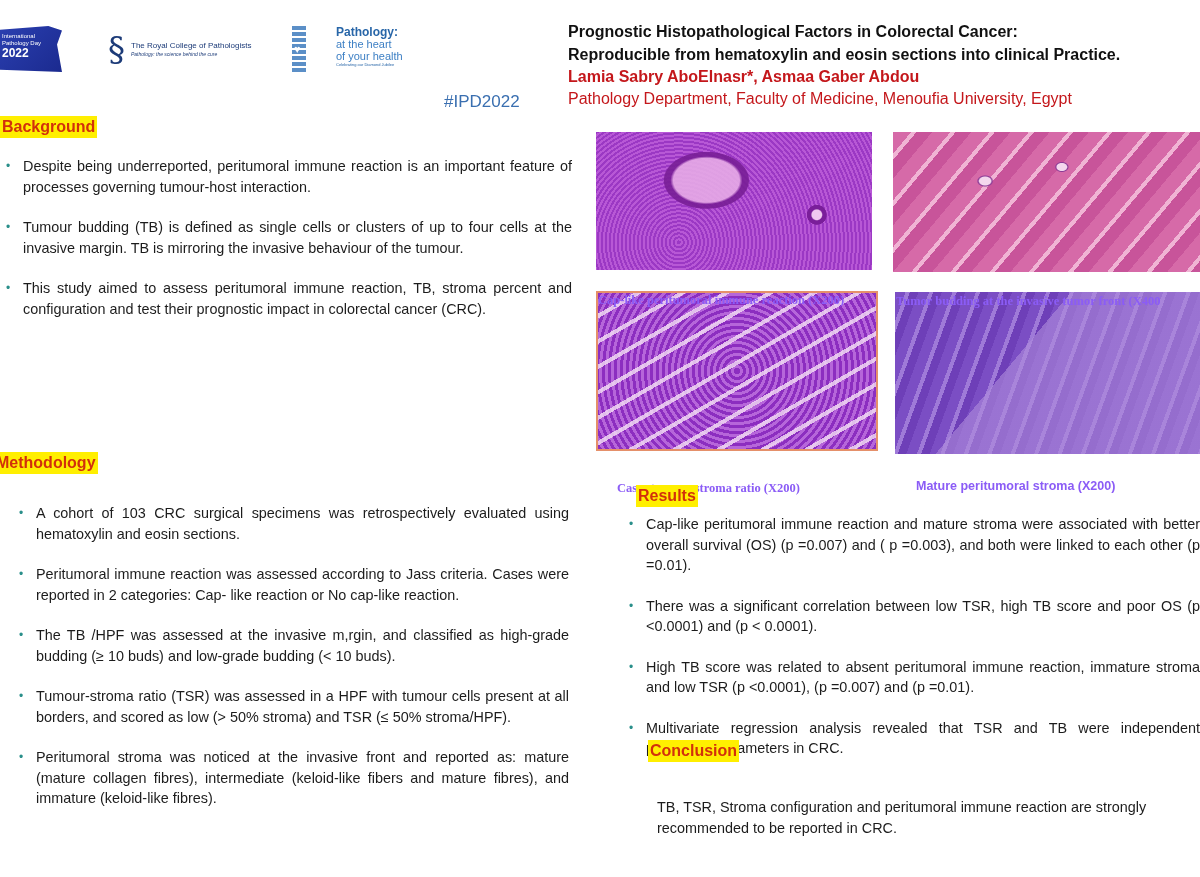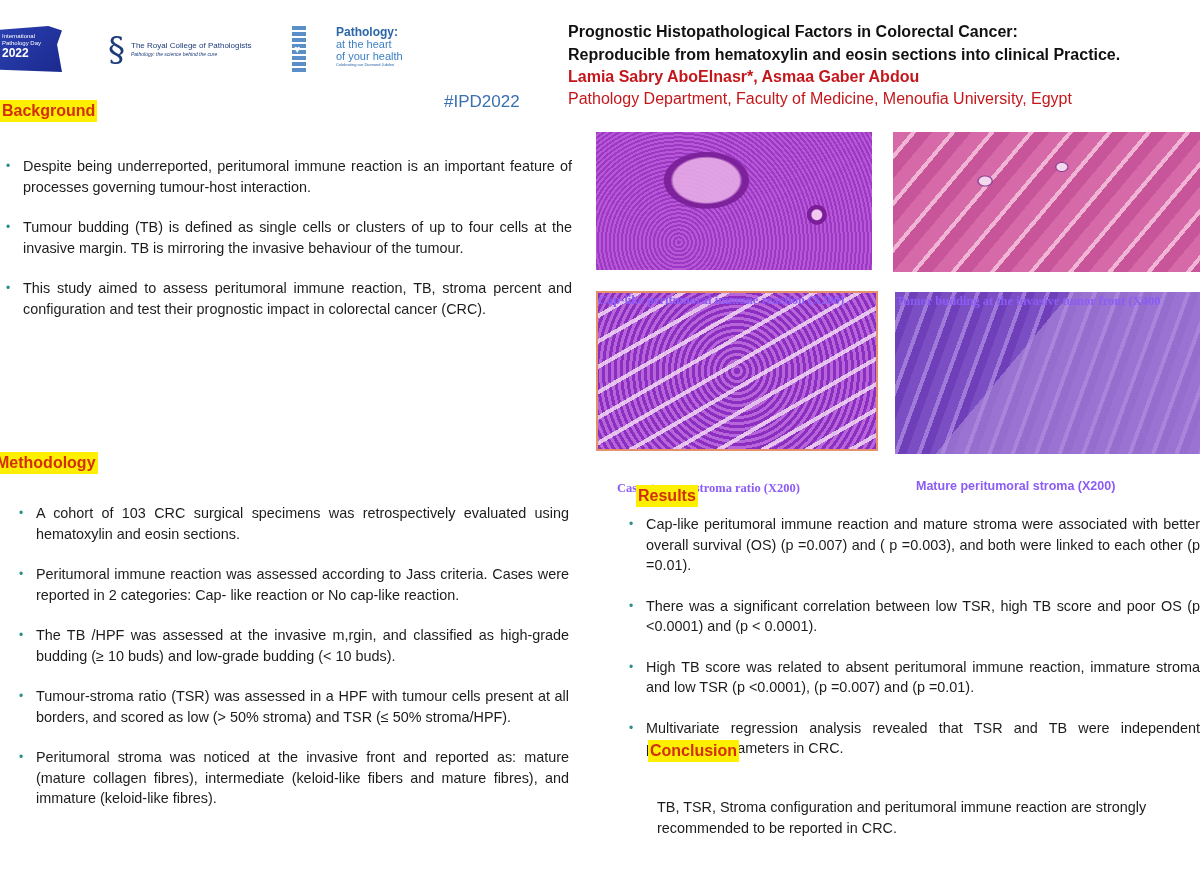--- a/index.html
+++ b/index.html
@@ -131,21 +131,21 @@
 
 <div class="hashtag">#IPD2022</div>
 
 <div class="title-block">
   <div class="title-line">Prognostic Histopathological Factors in Colorectal Cancer:</div>
   <div class="title-line">Reproducible from hematoxylin and eosin sections into clinical Practice.</div>
   <div class="authors">Lamia Sabry AboElnasr*, Asmaa Gaber Abdou</div>
   <div class="affil">Pathology Department, Faculty of Medicine, Menoufia University, Egypt</div>
 </div>
 
-<div class="heading" style="left:0; top:100px;">Background</div>
+<div class="heading" style="left:0; top:116px;">Background</div>
 <ul class="blist" id="bg-list">
   <li>Despite being underreported, peritumoral immune reaction is an important feature of processes governing tumour-host interaction.</li>
   <li>Tumour budding (TB) is defined as single cells or clusters of up to four cells at the invasive margin. TB is mirroring the invasive behaviour of the tumour.</li>
   <li>This study aimed to assess peritumoral immune reaction, TB, stroma percent and configuration and test their prognostic impact in colorectal cancer (CRC).</li>
 </ul>
 
 <div class="heading" style="left:-6px; top:452px;">Methodology</div>
 <ul class="blist" id="meth-list">
   <li>A cohort of 103 CRC surgical specimens was retrospectively evaluated using hematoxylin and eosin sections.</li>
   <li>Peritumoral immune reaction was assessed according to Jass criteria. Cases were reported in 2 categories: Cap- like reaction or No cap-like reaction.</li>

